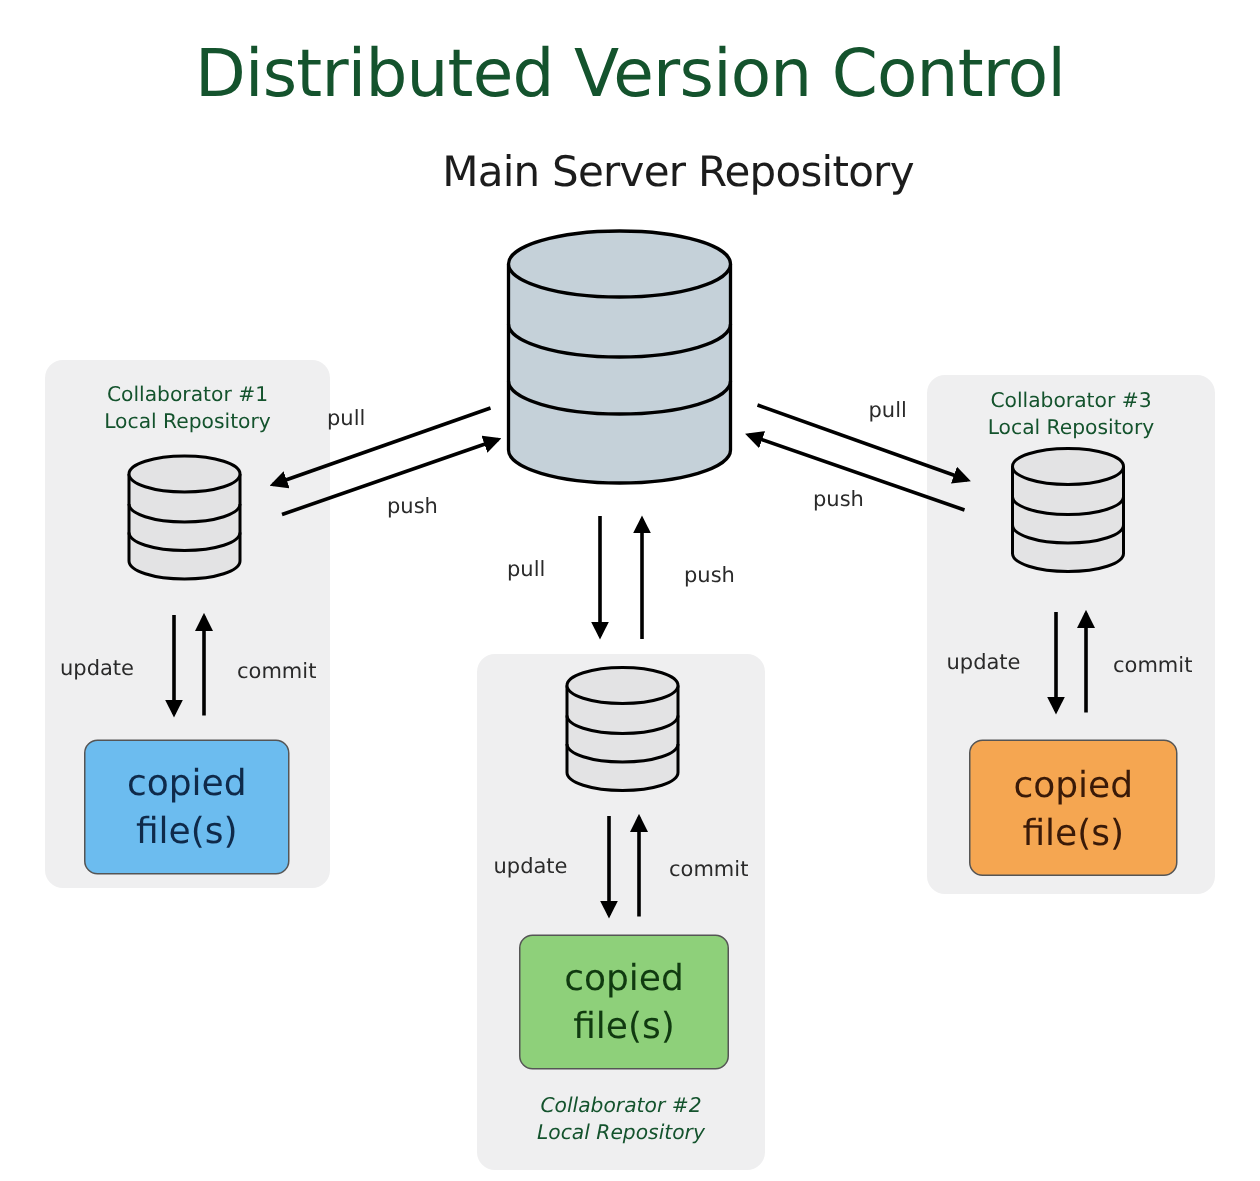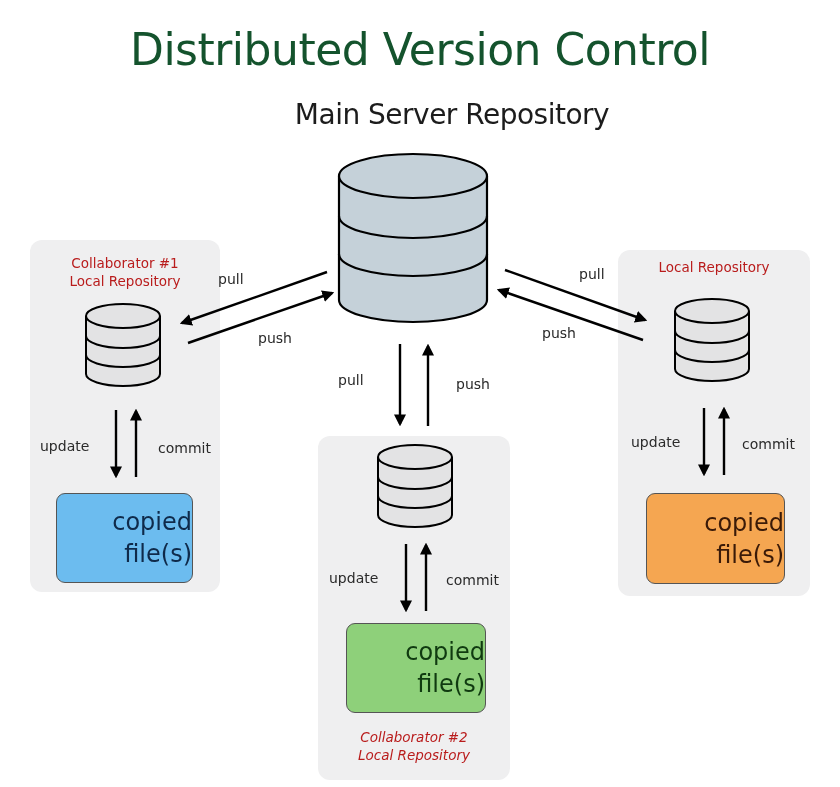--- a/index.html
+++ b/index.html
@@ -2,23 +2,23 @@
 <html><head>
 <meta charset="utf-8">
 <style>
   html, body { margin: 0; padding: 0; background: #ffffff; }
   body { width: 840px; height: 787px; position: relative; overflow: hidden;
          font-family: "DejaVu Sans", "Liberation Sans", sans-serif; color: #1a1a1a; }
   .abs { position: absolute; }
   .title { left: 0; width: 840px; top: 24px; text-align: center; font-size: 44px; letter-spacing: -0.5px; color: #14532d; }
   .subtitle { left: 0; width: 840px; top: 98px; text-align: center; font-size: 28px; letter-spacing: -0.5px; color: #1c1c1c; margin-left: 32px; }
   .panel { background: #efeff0; border-radius: 12px; }
-  .lbl { font-size: 13.5px; color: #b91c1c; text-align: center; line-height: 18px; }
+  .lbl { font-size: 13.5px; color: #14532d; text-align: center; line-height: 18px; }
   .arrlbl { font-size: 14px; color: #2a2a2a; text-align: center; }
-  .file { border: 1.5px solid #555; border-radius: 9px; text-align: right;
+  .file { border: 1.5px solid #555; border-radius: 9px; text-align: center;
           font-size: 24px; line-height: 32px; display: flex; flex-direction: column; justify-content: center; }
   .file span { display: block; }
   svg.ov { position: absolute; left: 0; top: 0; }
 </style>
 </head>
 <body>
 
 <div class="abs title">Distributed Version Control</div>
 <div class="abs subtitle">Main Server Repository</div>
 
@@ -28,20 +28,21 @@
 
 <div class="abs lbl" style="left:40px;top:254px;width:170px;">
   <div>Collaborator #1</div>
   <div>Local Repository</div>
 </div>
 <div class="abs lbl" style="left:328px;top:728px;width:172px;font-style:italic;">
   <div>Collaborator #2</div>
   <div>Local Repository</div>
 </div>
 <div class="abs lbl" style="left:628px;top:258px;width:172px;">
+  <div>Collaborator #3</div>
   <div>Local Repository</div>
 </div>
 
 <svg class="ov" width="840" height="787" viewBox="0 0 840 787">
   <defs>
     <marker id="ah" viewBox="0 0 10 10" refX="8" refY="5" markerWidth="5" markerHeight="5" orient="auto-start-reverse">
       <path d="M0,0 L10,5 L0,10 z" fill="#000"></path>
     </marker>
   </defs>
 

